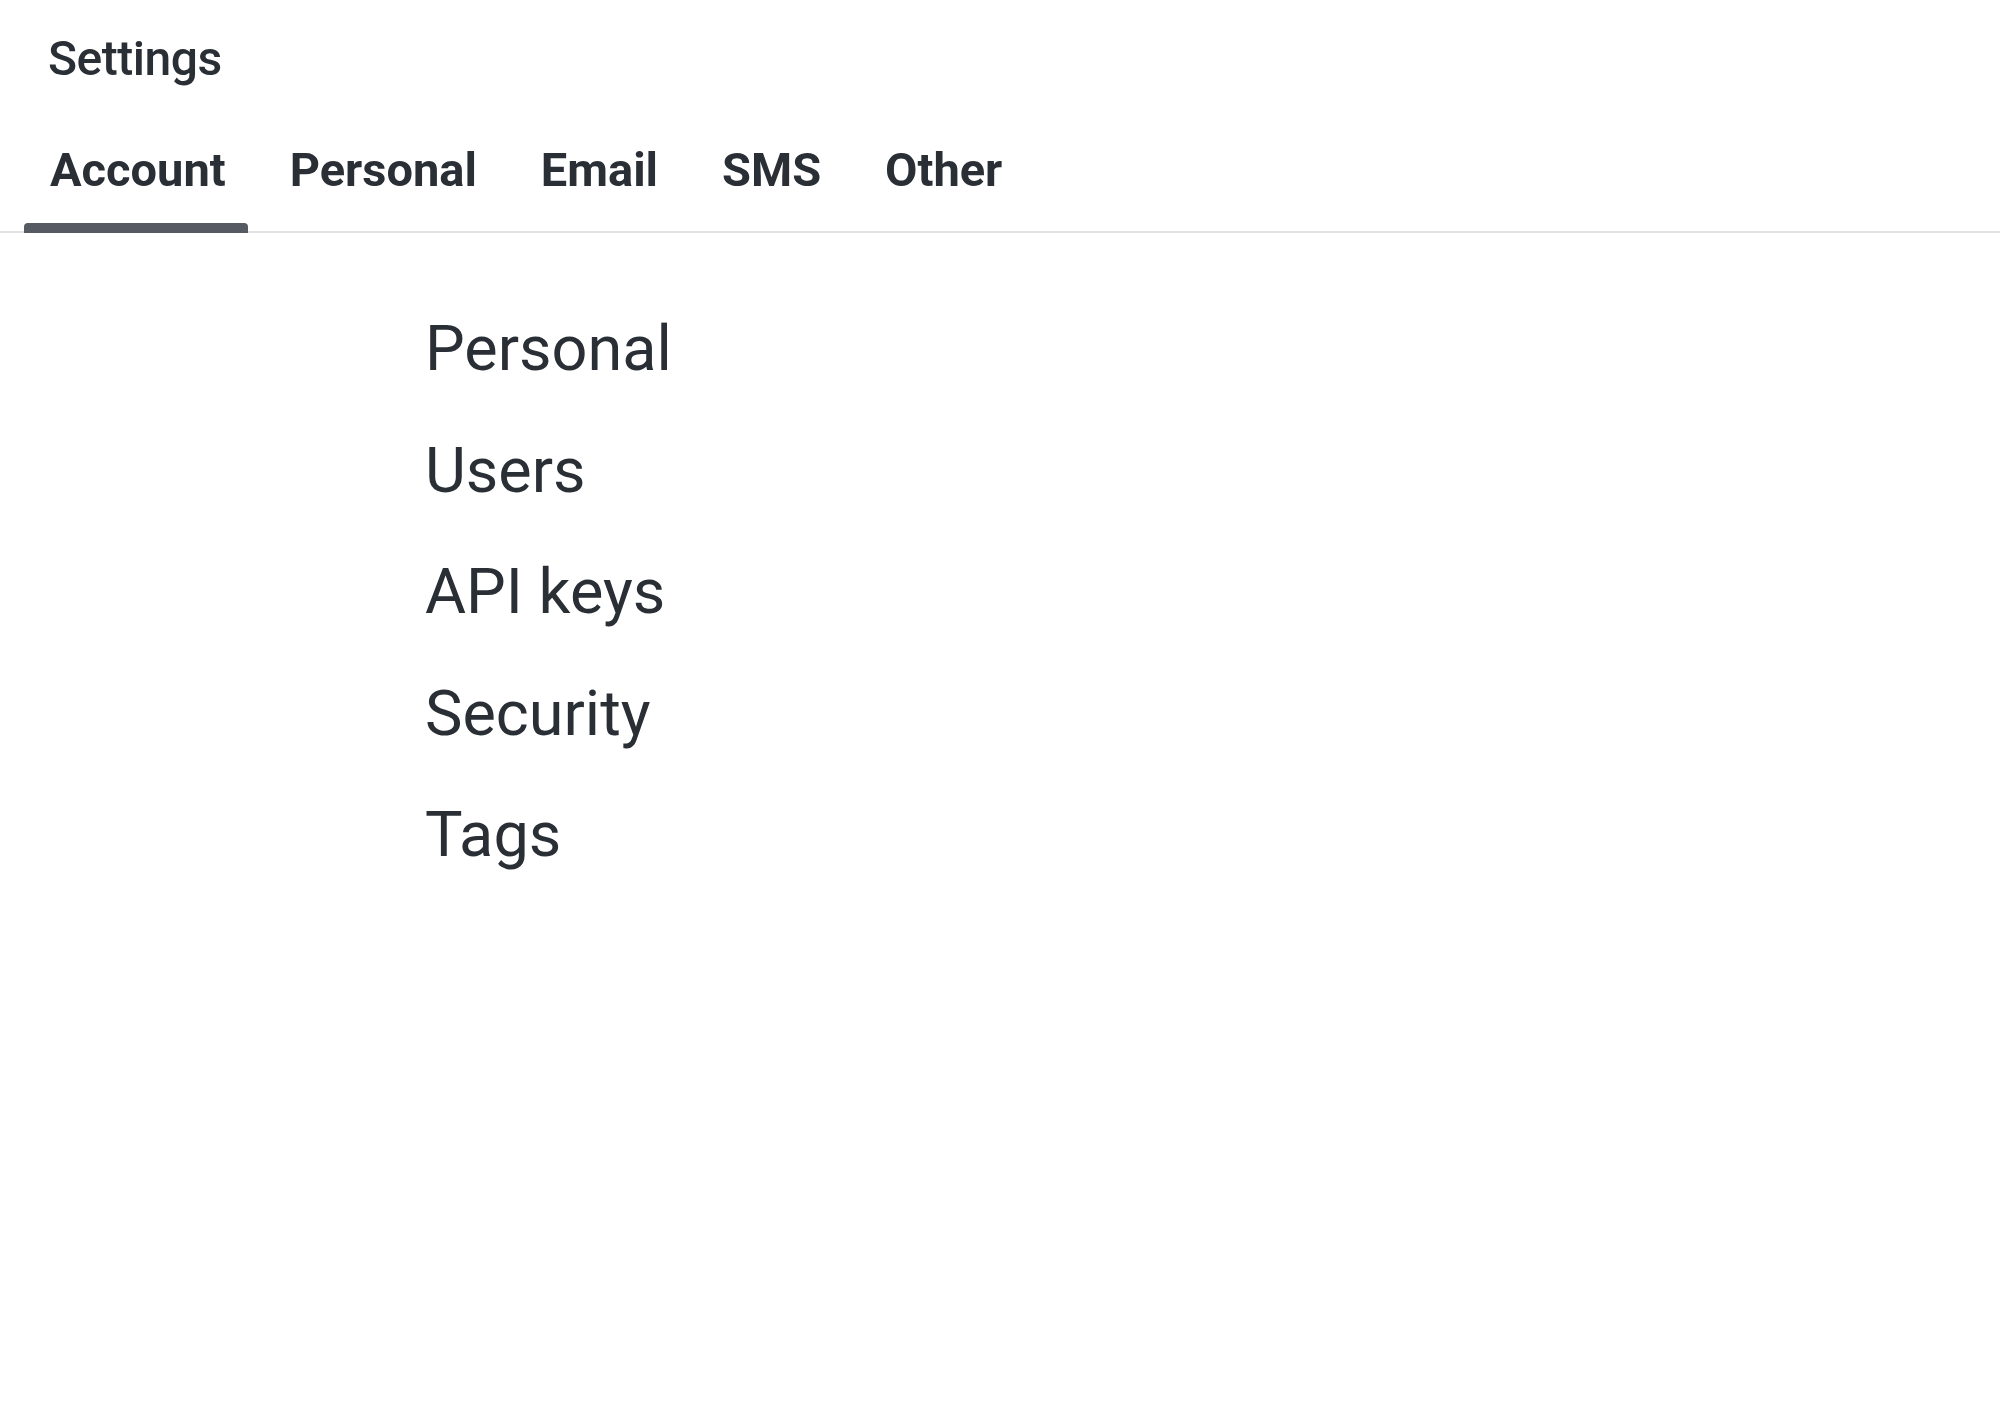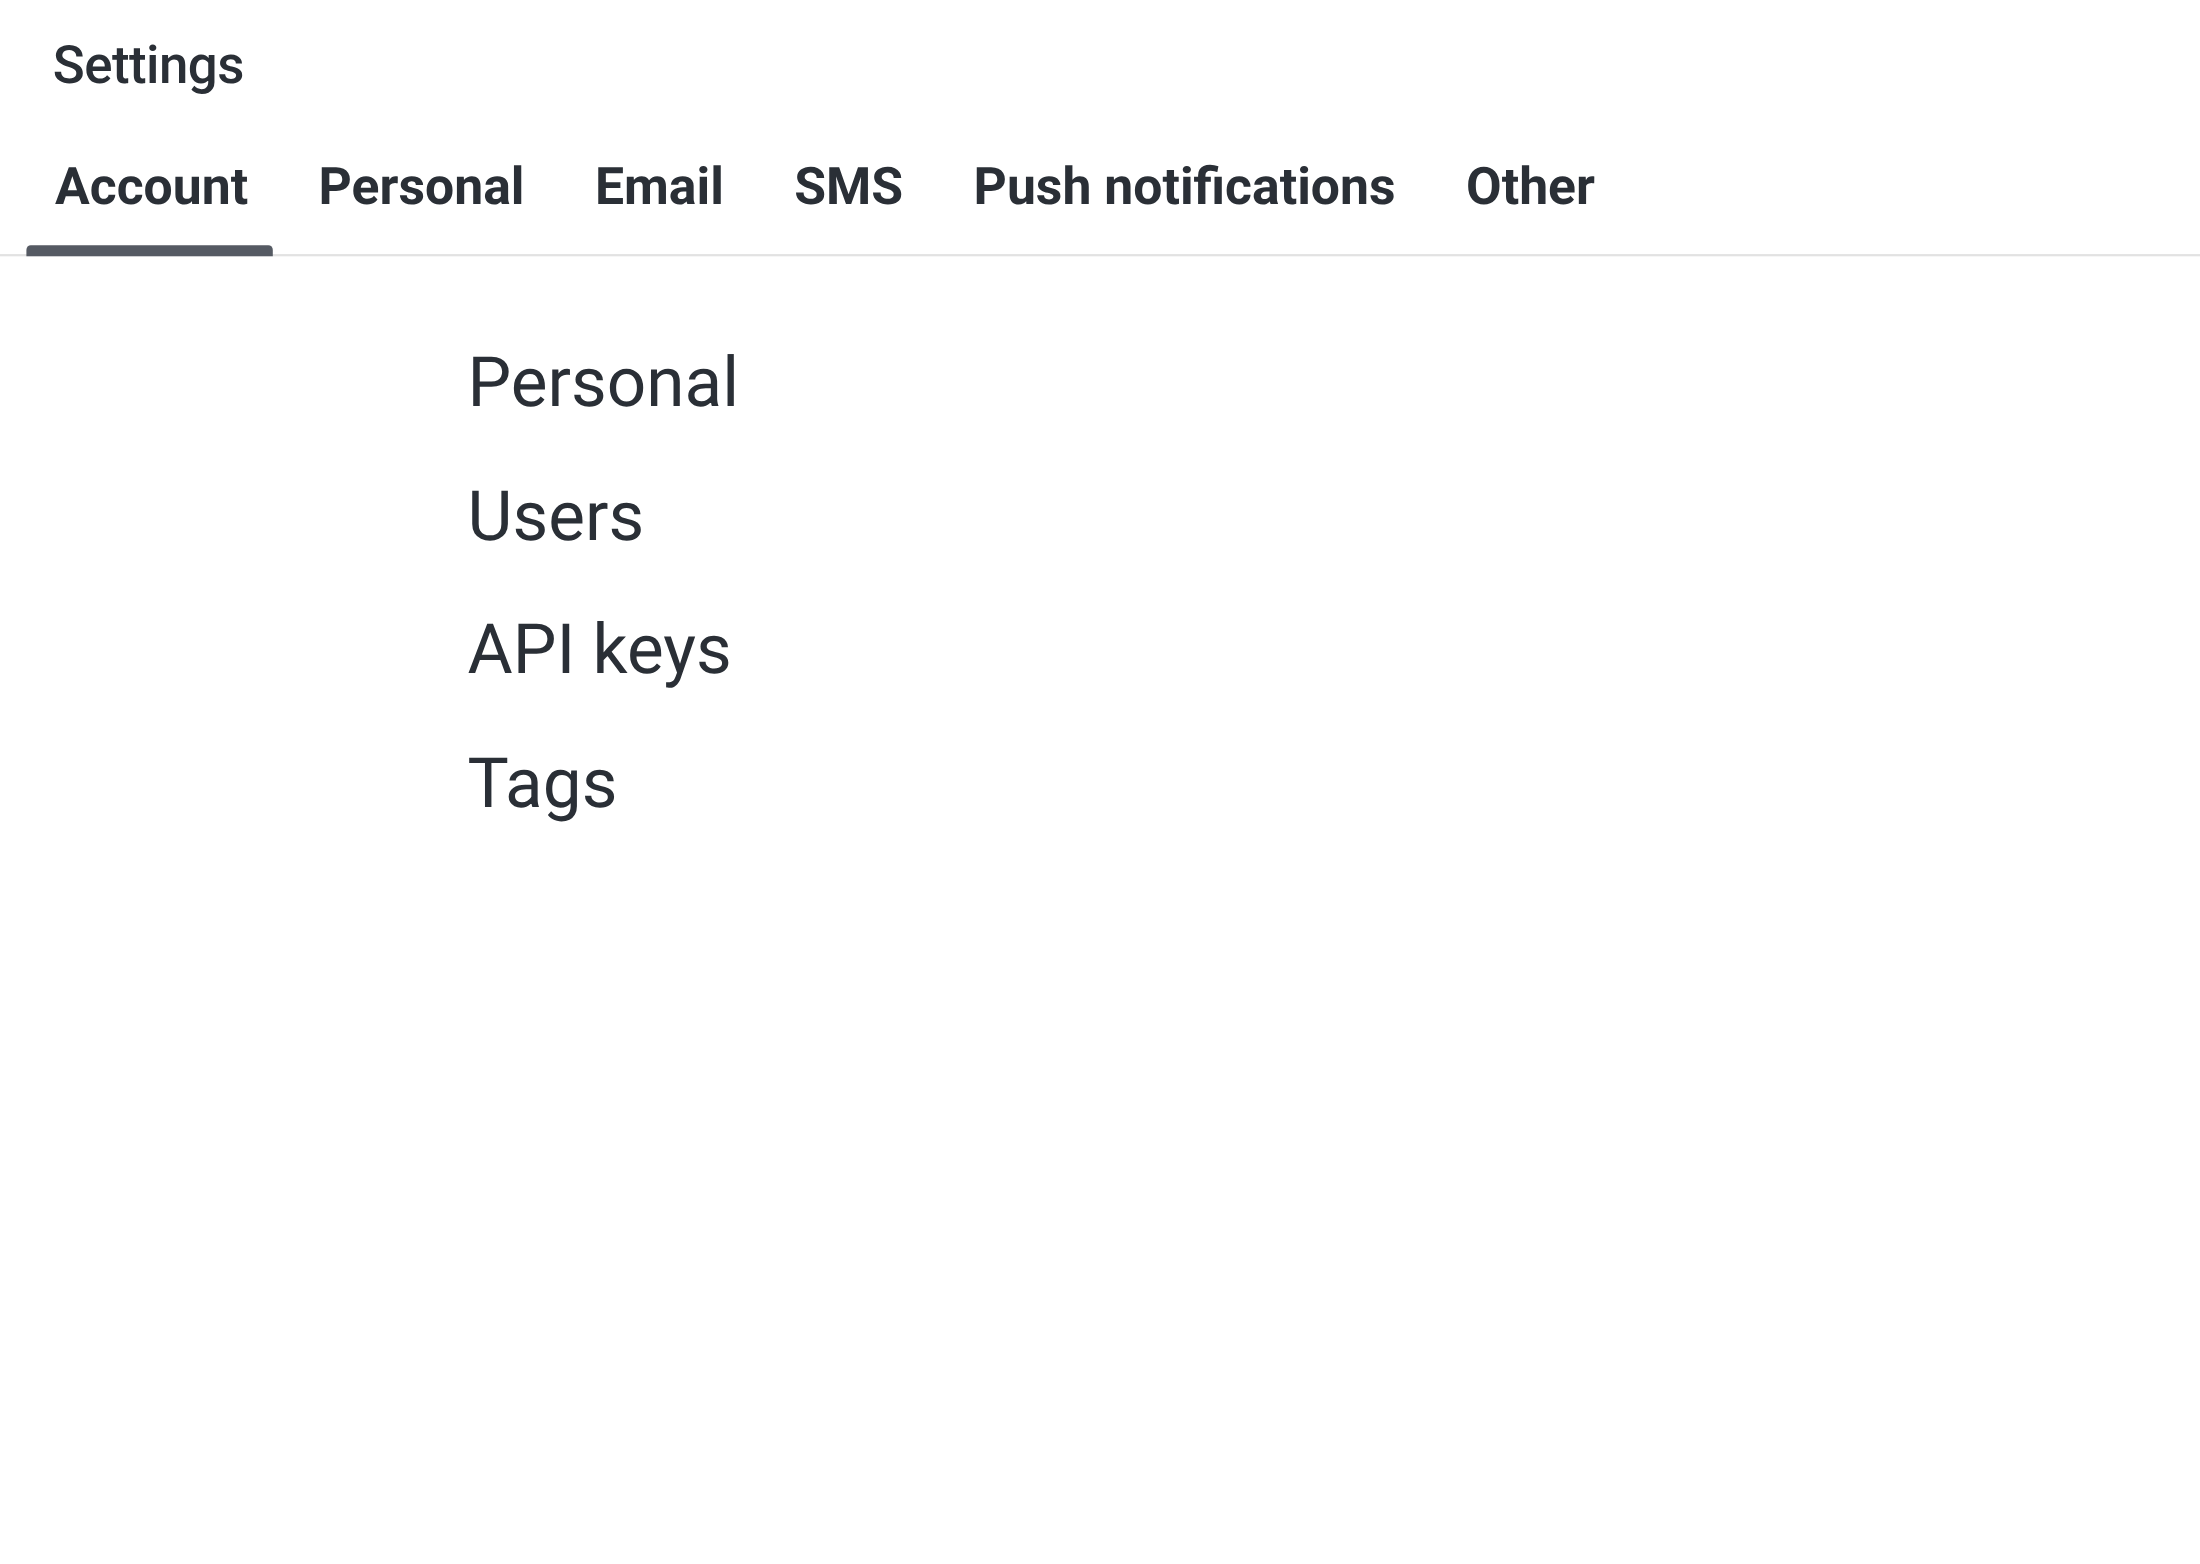--- a/index.html
+++ b/index.html
@@ -72,24 +72,24 @@
 </head>
 <body>
 
 <h1 class="page-title">Settings</h1>
 
 <nav class="tabs">
   <div class="tab active">Account</div>
   <div class="tab">Personal</div>
   <div class="tab">Email</div>
   <div class="tab">SMS</div>
-  <div class="tab">Push notifications</div>
   <div class="tab">Other</div>
 </nav>
 
 <div class="content">
   <div class="vertical-nav">
     <div class="vnav-item">Personal</div>
     <div class="vnav-item">Users</div>
     <div class="vnav-item">API keys</div>
+    <div class="vnav-item">Security</div>
     <div class="vnav-item">Tags</div>
   </div>
 </div>
 
 </body></html>

